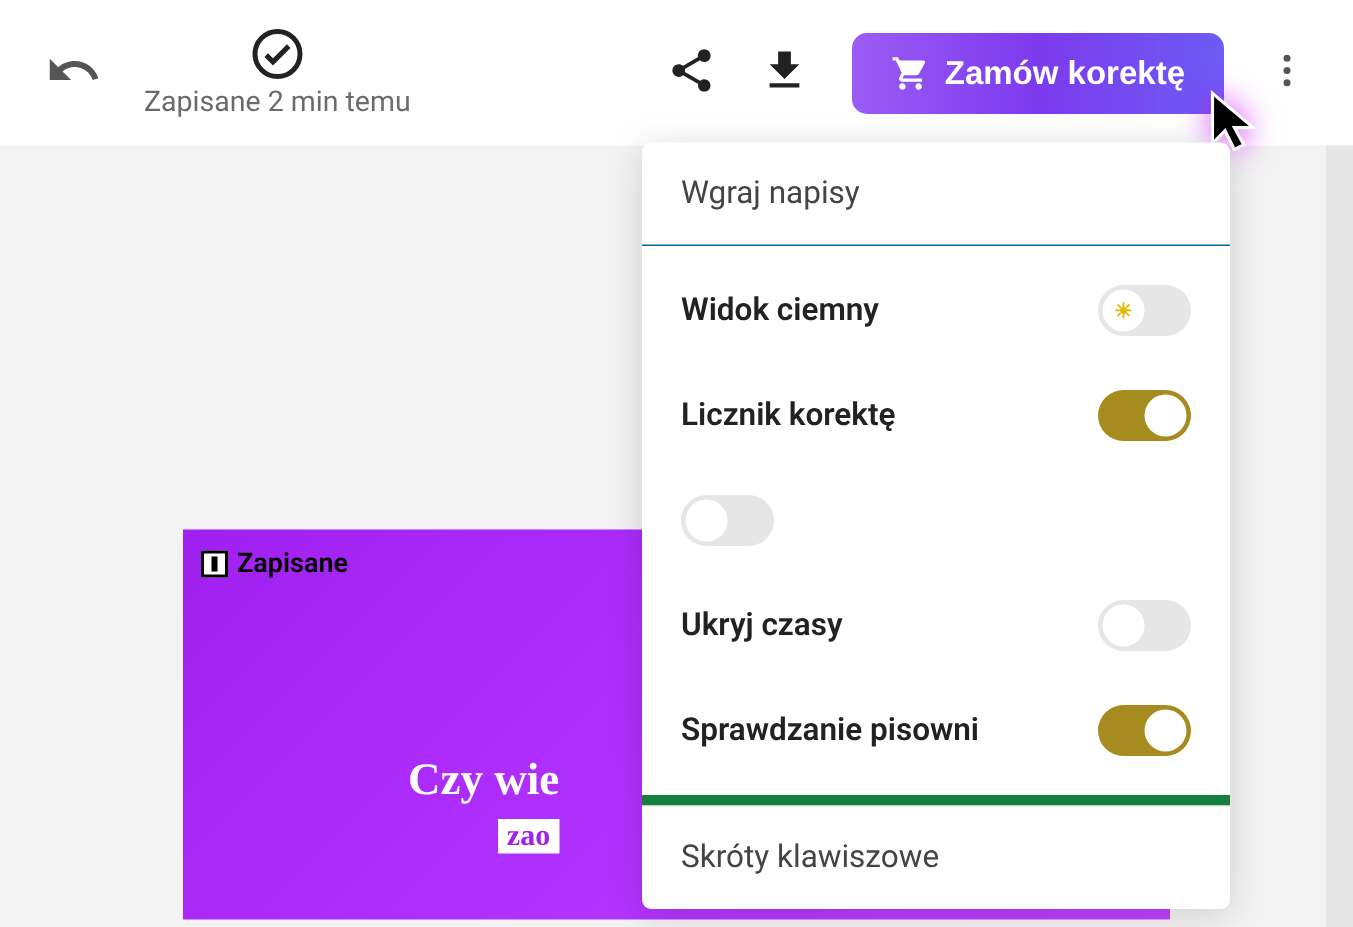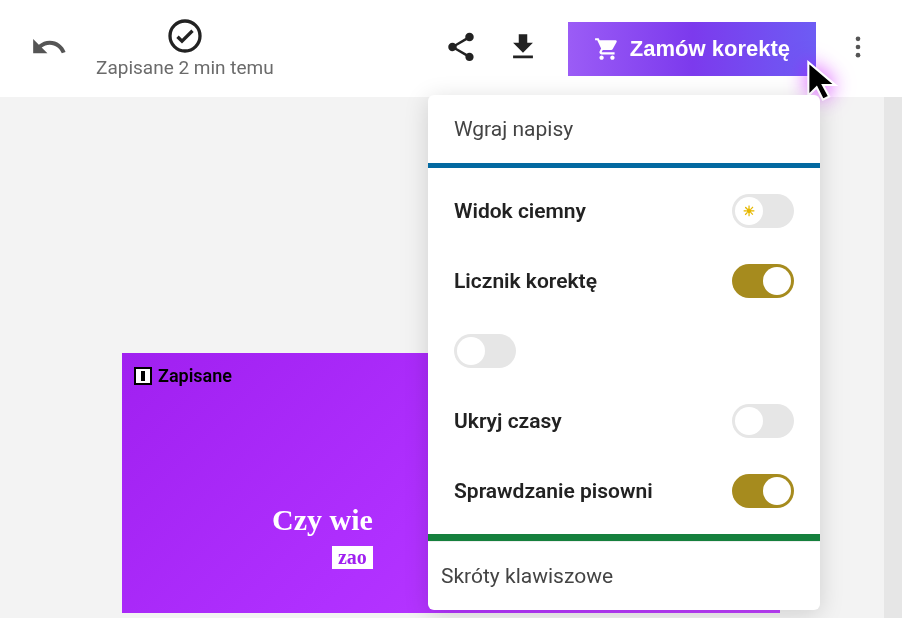--- a/index.html
+++ b/index.html
@@ -26,21 +26,21 @@
     .cta-button {
       display: flex;
       align-items: center;
       gap: 10px;
       background: linear-gradient(90deg, #9b5cf6 0%, #7c3aed 50%, #6d5cf4 100%);
       color: #fff;
       font-size: 22px;
       font-weight: 700;
       padding: 14px 26px;
       border: none;
-      border-radius: 0;
+      border-radius: 10px;
       cursor: pointer;
     }
     .more-icon { color: #555; cursor: pointer; position: relative; }
     .cursor-overlay {
       position: absolute;
       top: 58px;
       left: 800px;
       pointer-events: none;
       filter: drop-shadow(0 0 10px rgba(200,0,255,0.7));
     }
@@ -114,23 +114,23 @@
       border-radius: 6px;
       box-shadow: 0 4px 24px rgba(0,0,0,0.15);
       overflow: hidden;
       z-index: 10;
     }
     .menu-item {
       padding: 22px 26px;
       font-size: 21px;
       color: #444;
       cursor: pointer;
-      border-bottom: 5px solid #0369a1;
-    }
-    .menu-item:last-child { border-bottom: none; padding-left: 13px; }
+      border-bottom: 1px solid #0369a1;
+    }
+    .menu-item:last-child { border-bottom: none; }
     .menu-item-row {
       display: flex;
       align-items: center;
       justify-content: space-between;
       padding: 18px 26px;
       font-size: 21px;
       color: #222;
       font-weight: 600;
     }
     .menu-section-divider { border-bottom: 7px solid #15803d; padding-bottom: 8px; margin-bottom: 0; }

